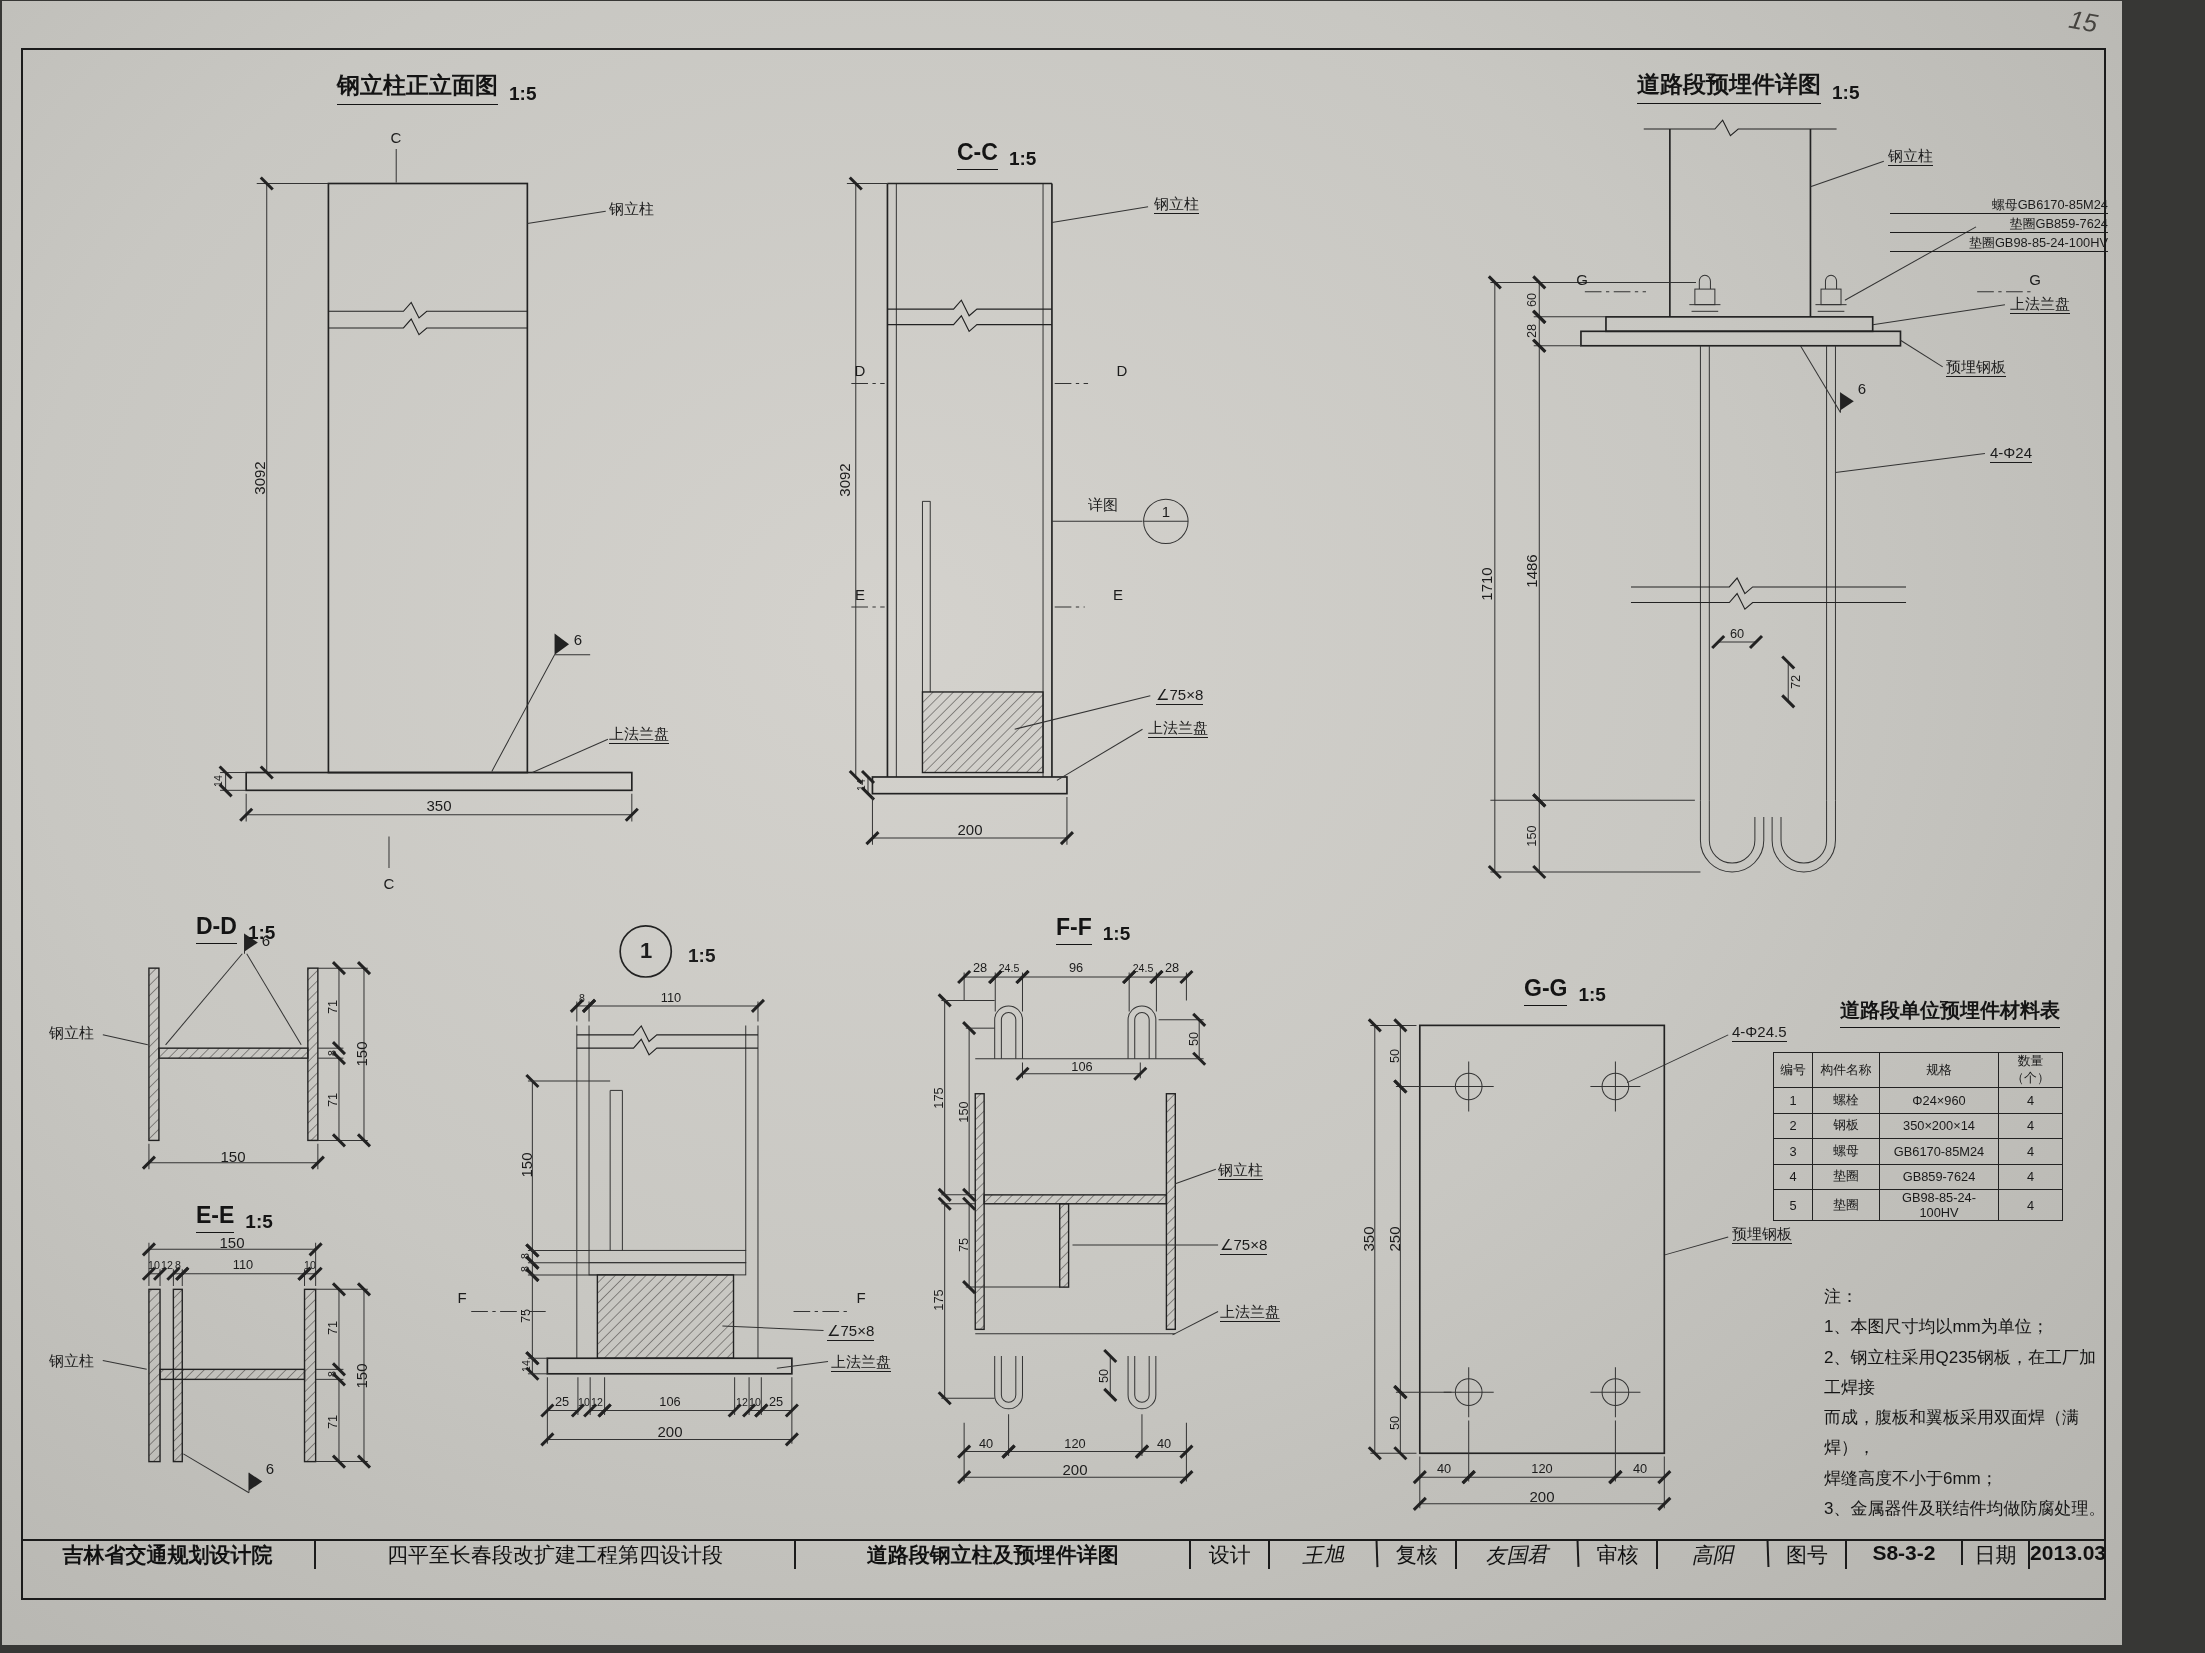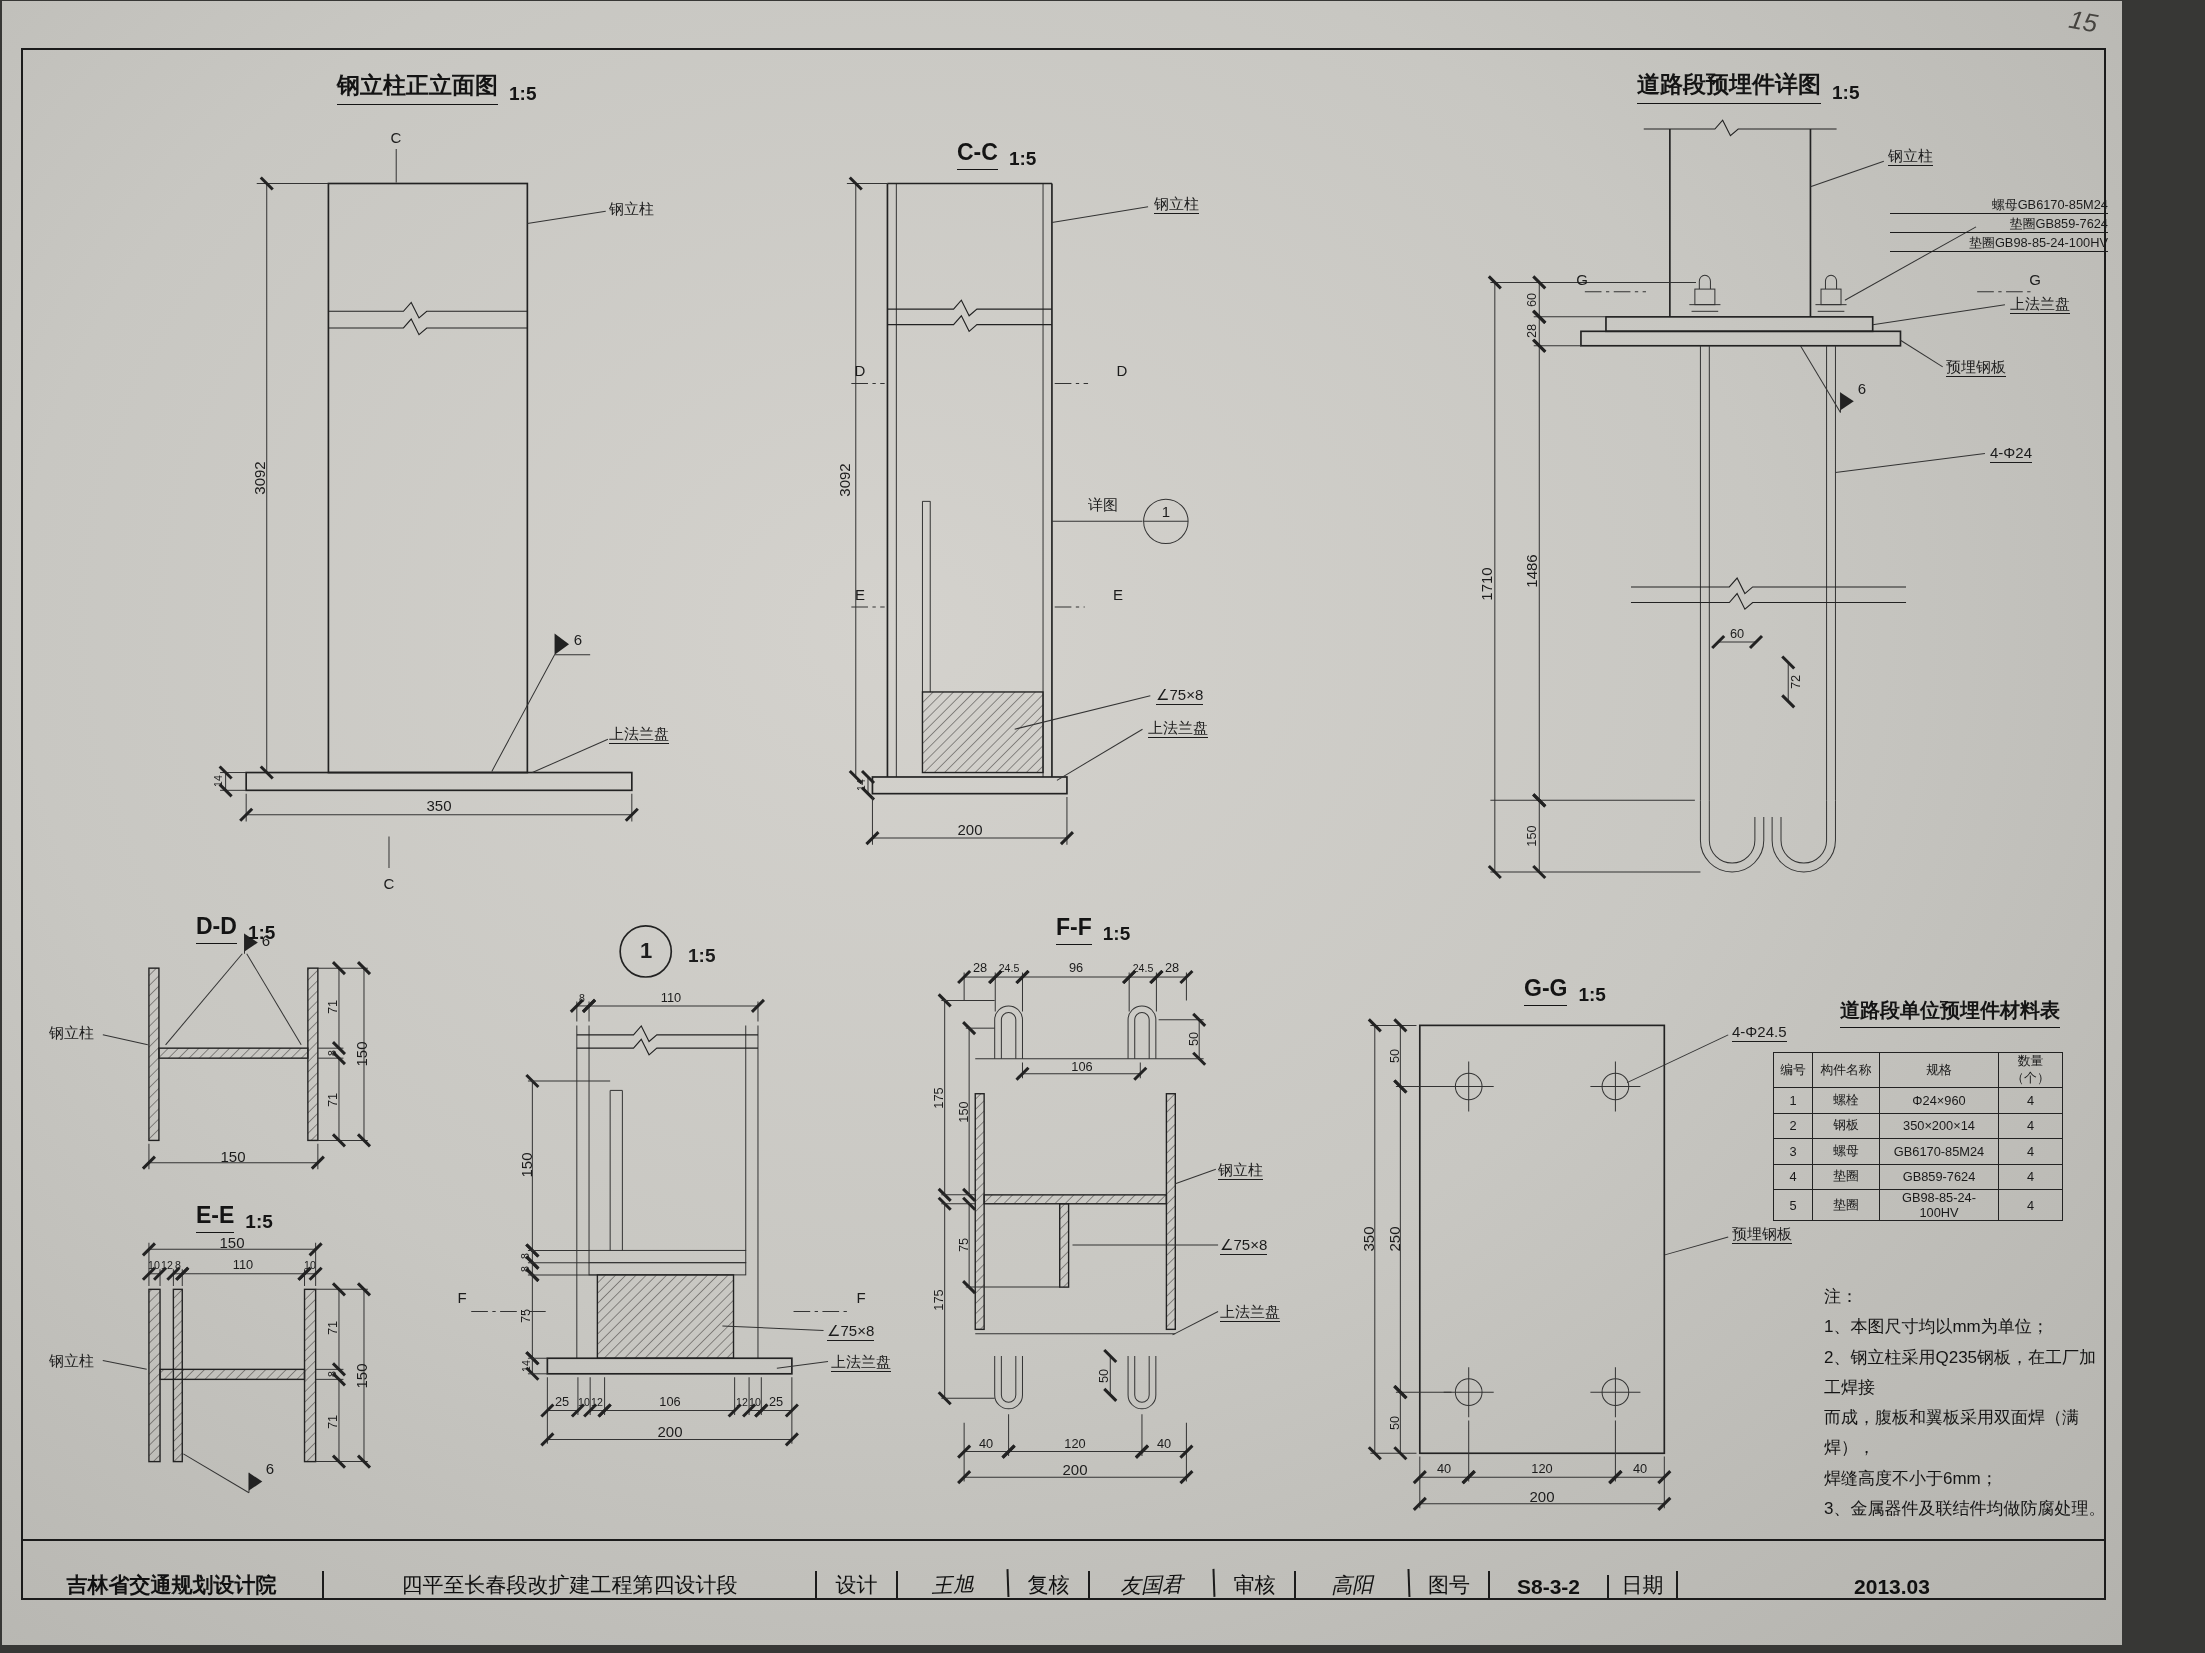--- a/index.html
+++ b/index.html
@@ -27,21 +27,21 @@
   .bb{font-size:22px;font-weight:bold;}
   .vt{position:absolute;display:flex;align-items:flex-end;gap:11px;color:#141414;white-space:nowrap;}
   .vt .nm{font-size:23px;font-weight:bold;border-bottom:1.7px solid #141414;padding-bottom:2.8px;}
   .vt .sc{font-size:19px;font-weight:bold;}
   .mtable{position:absolute;left:1773px;top:1052px;border-collapse:collapse;background:transparent;}
   .mtable td,.mtable th{border:1.7px solid #222;font-size:12.8px;font-weight:normal;color:#1a1a1a;
       text-align:center;padding:0 3.3px;height:24.5px;}
   .notes{position:absolute;left:1824px;top:1282px;width:289px;font-size:17px;line-height:1.78;
       color:#151515;white-space:pre-line;}
   #titleblock{position:absolute;left:21px;top:1539px;width:2085px;height:60px;box-sizing:border-box;
-      border-top:2.8px solid #1b1b1b;display:flex;align-items:flex-end;}
+      border-top:2.8px solid #1b1b1b;display:flex;align-items:flex-start;}
   #titleblock .cell{display:flex;align-items:center;justify-content:center;color:#111;
       font-size:21px;box-sizing:border-box;}
   #titleblock .cell:not(:last-child){border-right:2.2px solid #1b1b1b;}
   .org{width:303px;font-weight:bold;font-size:23px;}
   .proj{width:493px;font-size:23px;}
   .sheet{width:406px;font-weight:bold;font-size:25.6px;}
   .slot{width:81px;}
   .hw{font-family:"DejaVu Serif", serif;font-style:italic;font-size:27px;color:#23221f;transform:rotate(-2deg);}
   .w200{width:111px;} .w225{width:125px;} .w205{width:114px;}
   .w130{width:80px;} .w215{width:119px;font-weight:bold;font-size:24.5px;} .w125{width:69px;}
@@ -553,20 +553,21 @@
 <div class="notes">注：
 1、本图尺寸均以mm为单位；
 2、钢立柱采用Q235钢板，在工厂加工焊接
 而成，腹板和翼板采用双面焊（满焊），
 焊缝高度不小于6mm；
 3、金属器件及联结件均做防腐处理。</div>
 
 <div id="titleblock">
   <div class="cell org">吉林省交通规划设计院</div>
   <div class="cell proj">四平至长春段改扩建工程第四设计段</div>
+  <div class="cell sheet">道路段钢立柱及预埋件详图</div>
   <div class="cell slot">设计</div>
   <div class="cell w200 hw">王旭</div>
   <div class="cell slot">复核</div>
   <div class="cell w225 hw">友国君</div>
   <div class="cell slot">审核</div>
   <div class="cell w205 hw">高阳</div>
   <div class="cell w130">图号</div>
   <div class="cell w215">S8-3-2</div>
   <div class="cell w125">日期</div>
   <div class="cell wdate">2013.03</div>

